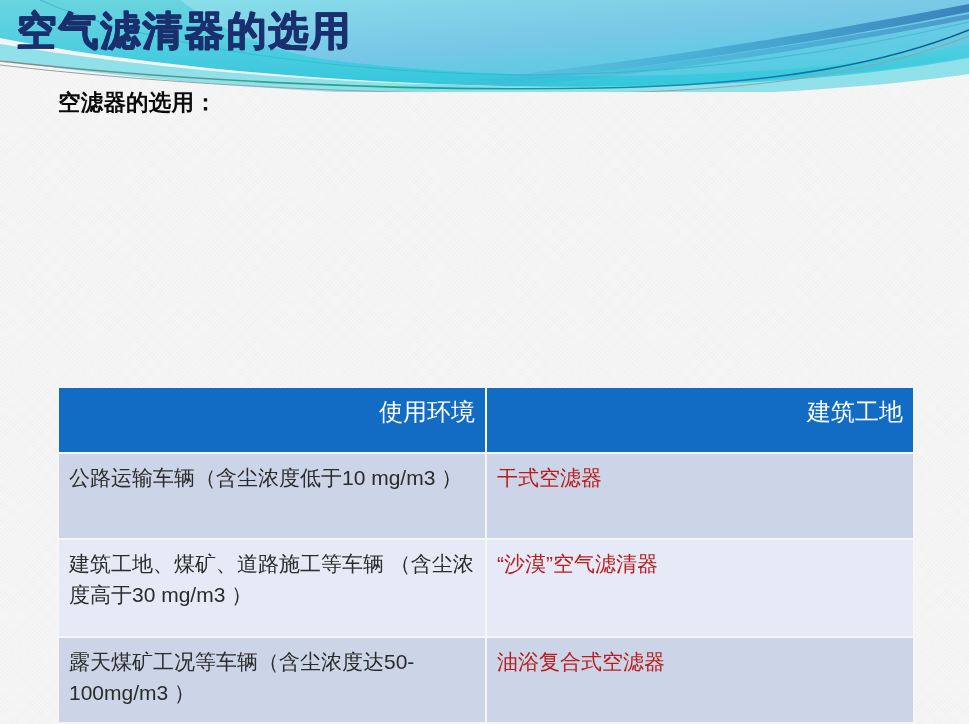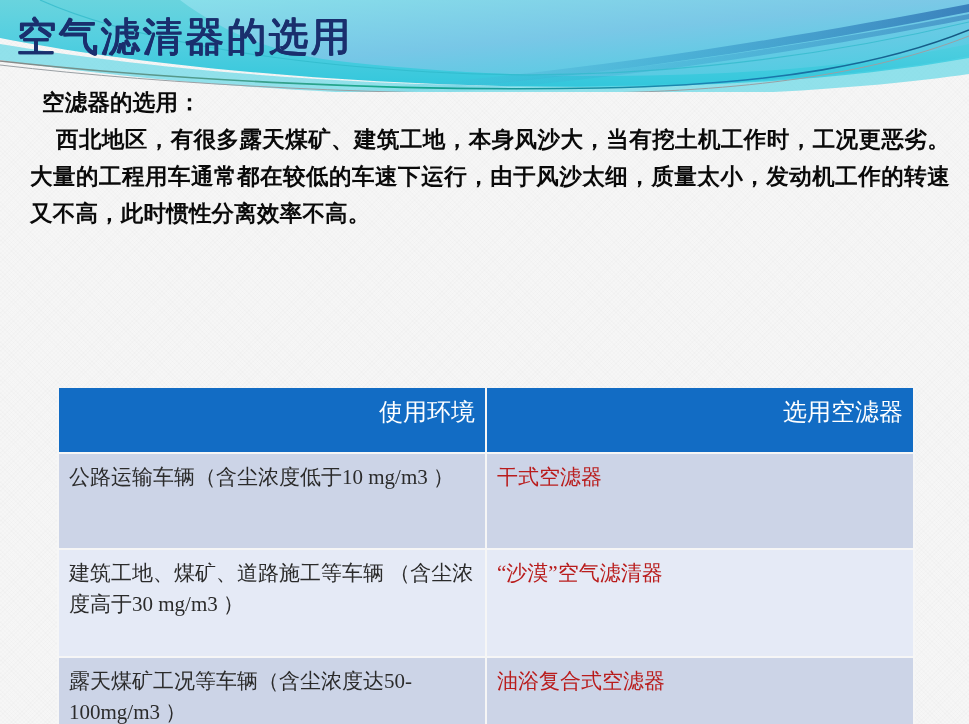--- a/index.html
+++ b/index.html
@@ -37,39 +37,39 @@
     width: 969px;
     height: 92px;
     overflow: hidden;
   }
   #banner svg { display: block; }
 
   
   #title {
     position: absolute;
     left: 16px;
-    top: 12px;
+    top: 6px;
     font-family: "DejaVu Sans", "Liberation Sans", sans-serif;
-    font-weight: normal;
+    font-weight: bold;
     font-size: 40px;
     line-height: 48px;
     letter-spacing: 2px;
     color: #1a2f6e;
     text-shadow:
       1px 0 0 #1a2f6e,
       0 1px 0 #1a2f6e,
       1px 1px 0 #16295f;
     white-space: nowrap;
     z-index: 6;
   }
 
   
   #body-text {
     position: absolute;
-    left: 30px;
+    left: 46px;
     top: 84px;
     width: 920px;
     z-index: 4;
     color: #0a0a0a;
     font-family: "DejaVu Serif", "Liberation Serif", serif;
     font-size: 22.5px;
     line-height: 37px;
     font-weight: 600;
     letter-spacing: 0.2px;
   }
@@ -106,23 +106,23 @@
     padding: 9px 10px 9px 10px;
     height: 46px;
     border: 2px solid #f6f6f6;
     border-top: none;
     font-family: "DejaVu Serif", "Liberation Serif", serif;
   }
   #env-table td {
     vertical-align: top;
     font-size: 21px;
     line-height: 31px;
-    padding: 8px 10px 10px 10px;
+    padding: 8px 10px 0 10px;
     border: 2px solid #f6f6f6;
-    font-family: Liberation Serif, serif;
+    font-family: Liberation Sans, sans-serif;
     color: #2b2b2b;
   }
   #env-table tr.row-dark td { background: #ccd4e7; }
   #env-table tr.row-light td { background: #e5eaf6; margin-top: 16px; }
   #env-table td.filter-cell { color: #b91c1c; }
   #env-table tr.r1 td { height: 76px; }
   #env-table tr.r2 td { height: 88px; }
   #env-table tr.r3 td { height: 76px; }
 </style>
 </head>
@@ -168,32 +168,31 @@
       <path d="M0,61 C170,80 400,92 600,88 C780,85 890,62 969,30" fill="none" stroke="url(#gTeal)" stroke-width="1.6"></path>
       <path d="M0,65 C170,85 400,97 600,93 C780,90 890,67 969,36" fill="none" stroke="#9aa0a4" stroke-width="1"></path>
       <path d="M40,0 C120,36 260,62 430,72 C620,83 810,60 969,22" fill="none" stroke="#2eb8c9" stroke-width="1.2" opacity="0.7"></path>
     </svg>
   </div>
 
   <div id="title">空气滤清器的选用</div>
 
   <div id="body-text">
     <p class="indent-1">空滤器的选用：</p>
-    <p class="indent-2">西北地区，有很多露天煤矿、建筑工地，本身风沙大，当有挖土机工作时，工况更恶劣。大量的工程用车通常都在较低的车速下运行，由于风沙太细，质量太小，发动机工作的转速又不高，此时惯性分离效率不高。</p>
   </div>
 
   <table id="env-table">
     <colgroup>
       <col class="c-left">
       <col class="c-right">
     </colgroup>
     <thead>
       <tr>
         <th>使用环境</th>
-        <th>选用空滤器</th>
+        <th>建筑工地</th>
       </tr>
     </thead>
     <tbody>
       <tr class="row-dark r1">
         <td class="env-cell">公路运输车辆（含尘浓度低于10 mg/m3 ）</td>
         <td class="filter-cell">干式空滤器</td>
       </tr>
       <tr class="row-light r2">
         <td class="env-cell">建筑工地、煤矿、道路施工等车辆 （含尘浓度高于30 mg/m3 ）</td>
         <td class="filter-cell">“沙漠”空气滤清器</td>

